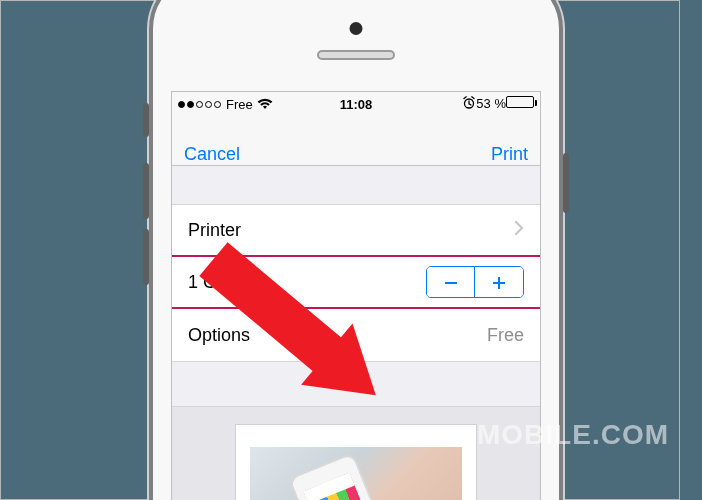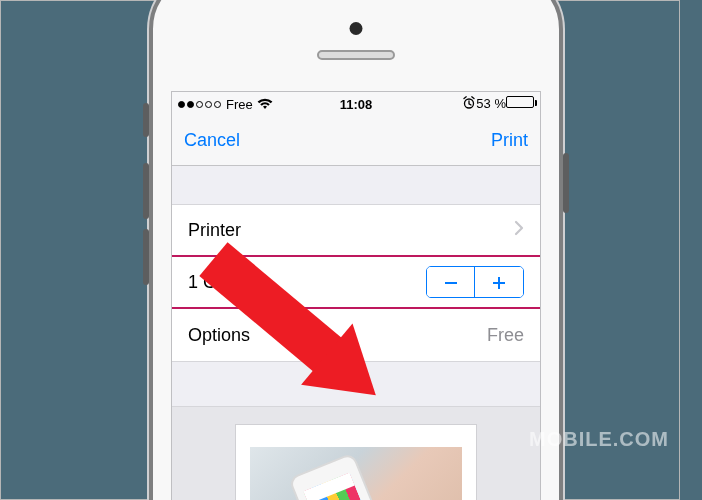--- a/index.html
+++ b/index.html
@@ -90,21 +90,21 @@
     width: 2px; height: 6px; background: #000; border-radius: 0 1px 1px 0;
   }
   .battery .lvl { height: 100%; background: #000; }
 
   
   .navbar {
     height: 50px;
     background: #f7f7f8;
     border-bottom: 1px solid #c3c3c6;
     display: flex;
-    align-items: center;
+    align-items: flex-end;
     justify-content: space-between;
     padding: 0 12px;
   }
   .nav-btn { color: #007aff; font-size: 18px; }
   .nav-title { font-size: 18px; font-weight: 600; color: #000; }
 
   .spacer { height: 38px; }
 
   
   .list {
@@ -199,21 +199,21 @@
     position: absolute;
     right: 10px; bottom: 50px;
     text-align: right;
     font-family: Impact, "Arial Black", sans-serif;
     color: rgba(255,255,255,0.55);
     line-height: 0.95;
     letter-spacing: 1px;
     pointer-events: none;
   }
   .watermark .l1 { font-size: 42px; font-weight: 900; }
-  .watermark .l2 { font-size: 20px; font-weight: 900; }
+  .watermark .l2 { font-size: 28px; font-weight: 900; }
 </style>
 </head>
 <body>
 
 <div class="frame">
 
   <div class="phone">
     <div class="speaker"></div>
     <div class="side-btn sb-left1"></div>
     <div class="side-btn sb-left2"></div>

